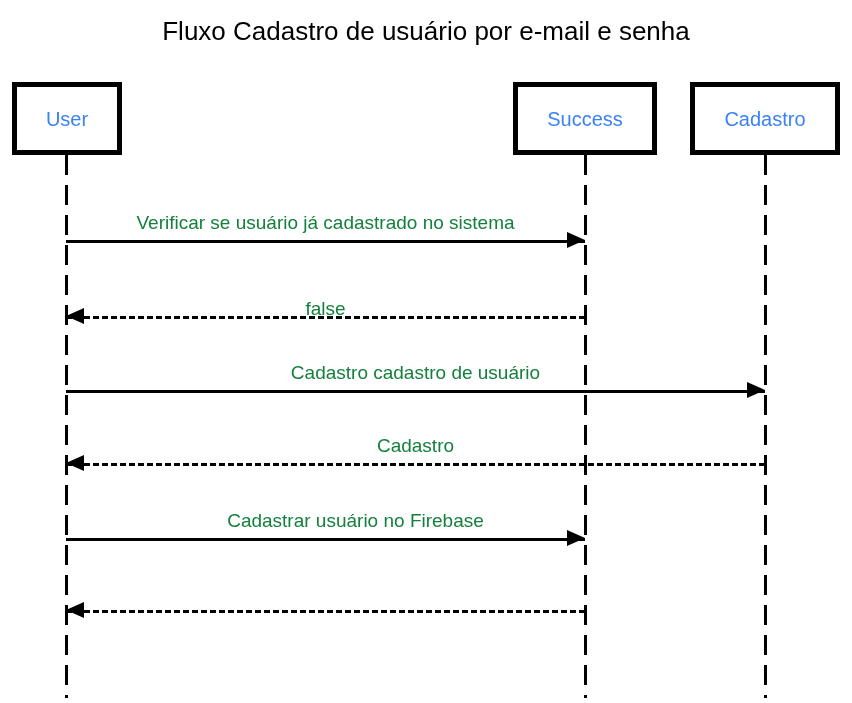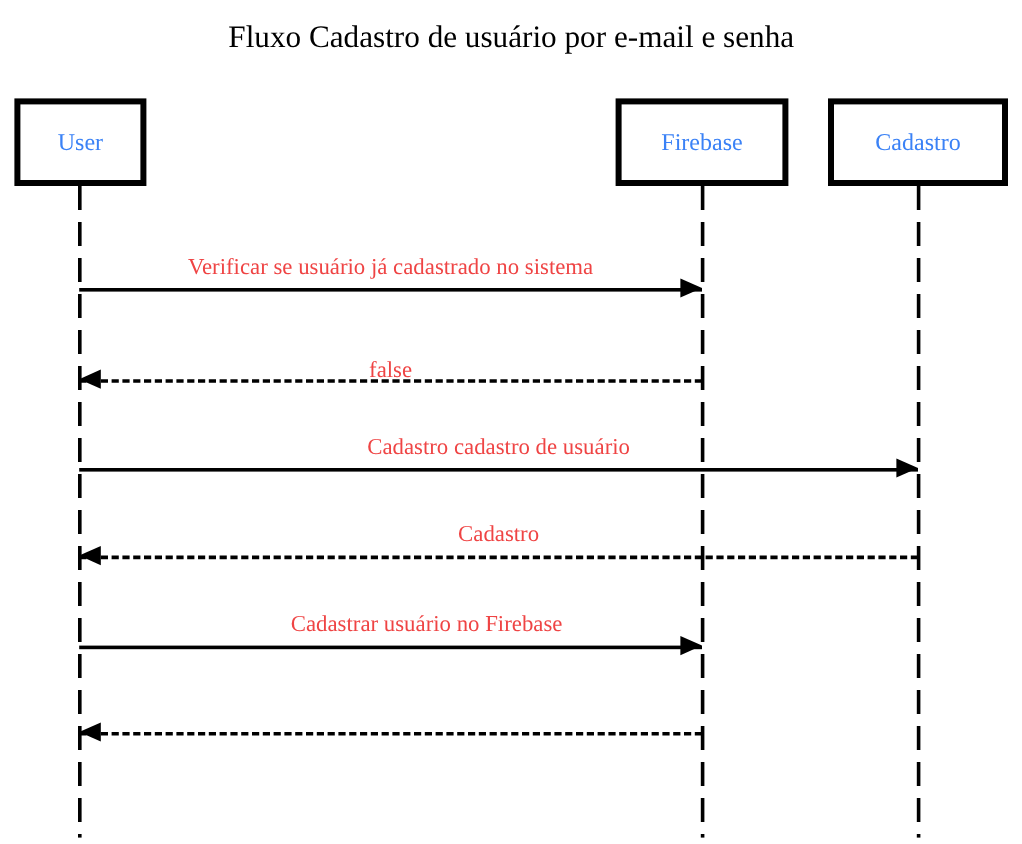--- a/index.html
+++ b/index.html
@@ -10,21 +10,20 @@
   body {
     font-family: "Liberation Sans", sans-serif;
     color: #000000;
   }
   #canvas {
     position: relative;
     width: 852px;
     height: 703px;
     background: #ffffff;
     overflow: hidden;
-    font-family: Liberation Serif, serif;
   }
   #diagram-title {
     position: absolute;
     left: 0;
     top: 14px;
     width: 852px;
     text-align: center;
     font-size: 26px;
     line-height: 34px;
     color: #000000;
@@ -85,38 +84,38 @@
   .arrowhead.left {
     border-top: 8px solid transparent;
     border-bottom: 8px solid transparent;
     border-right: 18px solid #000000;
   }
   .msg-label {
     position: absolute;
     text-align: center;
     font-size: 19px;
     line-height: 23px;
-    color: #ef4444;
+    color: #15803d;
     white-space: nowrap;
     top: -29px;
   }
 </style>
 </head>
 <body>
 
 <div id="canvas">
 
   <div id="diagram-title">Fluxo Cadastro de usuário por e-mail e senha</div>
 
   <div id="participants-layer">
       <div class="participant-box" style="left: 12px; width: 110px;">
         <span class="participant-label">User</span>
       </div>
       <div class="participant-box" style="left: 513px; width: 144px;">
-        <span class="participant-label">Firebase</span>
+        <span class="participant-label">Success</span>
       </div>
       <div class="participant-box" style="left: 690px; width: 150px;">
         <span class="participant-label">Cadastro</span>
       </div>
     </div>
   <div id="lifelines-layer">
       <div class="lifeline" style="left: 65px;"></div>
       <div class="lifeline" style="left: 584px;"></div>
       <div class="lifeline" style="left: 764px;"></div>
     </div>

